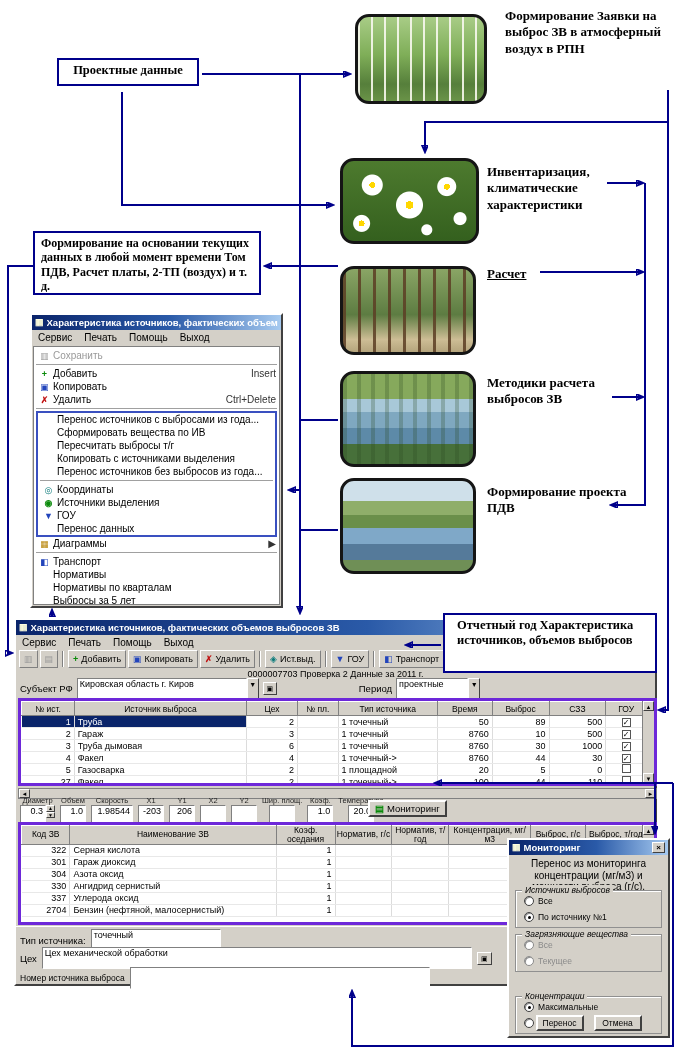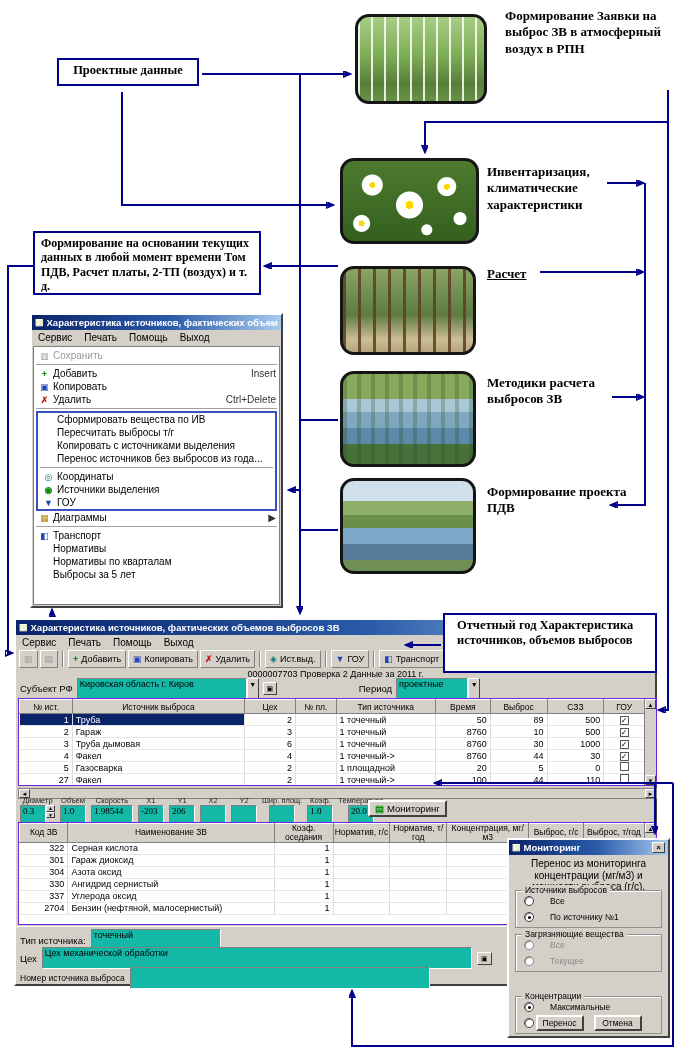--- a/index.html
+++ b/index.html
@@ -62,21 +62,21 @@
   .icy { color:#b8860b; } .ict { color:#0a7a7a; }
 
   
   .toolbar { position:absolute; left:0; top:29px; height:20px; display:flex; align-items:center; gap:2px; padding:0 3px; width:100%; }
   .tb { display:inline-flex; align-items:center; gap:3px; font-size:9px; height:18px; padding:0 4px;
         background:#d4d0c8; border:1px solid; border-color:#fff #808080 #808080 #fff; white-space:nowrap; }
   .tb.dis { color:#9a9a9a; }
   .tsep { width:2px; height:16px; border-left:1px solid #808080; border-right:1px solid #fff; margin:0 2px; }
 
   
-  .fld { background:#14b8a6; border:1px solid; border-color:#808080 #fff #fff #808080; font-size:9px;
+  .fld { background:#ffffff; border:1px solid; border-color:#808080 #fff #fff #808080; font-size:9px;
          height:22px; line-height:11px; padding:0 2px; overflow:hidden; white-space:nowrap; }
   .combo { display:inline-flex; align-items:stretch; }
   .cbtn { width:12px; background:#d4d0c8; border:1px solid; border-color:#fff #404040 #404040 #fff;
           font-size:7px; line-height:11px; text-align:center; color:#000; }
   .btn3d { display:inline-flex; align-items:center; gap:3px; background:#d4d0c8; border:2px solid;
            border-color:#fff #404040 #404040 #fff; font-size:9.5px; padding:0 5px;
            font-family:"Liberation Sans",sans-serif; }
 
   
   table { border-collapse:collapse; table-layout:fixed; background:#fff; }
@@ -84,48 +84,48 @@
         font-size:8.5px; font-weight:normal; text-align:center; padding:0 1px; height:14px;
         overflow:hidden; white-space:nowrap; }
   .th2 { white-space:normal; line-height:1.05; height:18px; }
   .td { border-right:1px solid #dcdcdc; border-bottom:1px solid #e8e8e8; font-size:9px; height:12px;
         padding:0 3px; overflow:hidden; white-space:nowrap; }
   .num { text-align:right; }
   .sel { background:#0a246a; color:#fff; }
   .cb { text-align:center; }
   .cbx { display:inline-block; width:9px; height:9px; border:1px solid #555; background:#fff;
          font-size:8px; line-height:8px; text-align:center; color:#000; }
-  .twrap { position:absolute; background:#fff; border:1px solid #6d28d9; overflow:hidden; }
+  .twrap { position:absolute; background:#fff; border:3px solid #6d28d9; overflow:hidden; }
   .vscroll { position:absolute; right:0; top:0; bottom:0; width:12px; background:#d4d0c8;
              border-left:1px solid #808080; display:flex; flex-direction:column; justify-content:space-between;
              font-size:6px; text-align:center; }
   .vscroll span { display:block; height:10px; line-height:10px; background:#d4d0c8; border:1px solid; border-color:#fff #404040 #404040 #fff; }
   .hscroll { position:absolute; height:11px; background:#d4d0c8; border:1px solid #808080;
              display:flex; align-items:center; justify-content:space-between; font-size:6px; }
   .hscroll span { width:11px; height:9px; line-height:9px; text-align:center; background:#d4d0c8;
                   border:1px solid; border-color:#fff #404040 #404040 #fff; }
 
   
   .params { position:absolute; left:4px; top:176px; display:flex; gap:5px; align-items:flex-end; }
   .param { display:flex; flex-direction:column; align-items:center; }
   .param .pl { font-size:7.5px; color:#222; white-space:nowrap; }
-  .param .pv { min-width:26px; text-align:left;font-family:Liberation Serif, serif; }
+  .param .pv { min-width:26px; text-align:right; }
   .spinbox { display:inline-flex; }
   .spin { display:flex; flex-direction:column; width:9px; }
   .spin span { height:6.5px; line-height:5px; font-size:5px; text-align:center; background:#d4d0c8;
                border:1px solid; border-color:#fff #404040 #404040 #fff; }
 
   
   .bpanel { position:absolute; left:0; top:306px; width:100%; height:58px; border-top:1px solid #fff; }
   .brow { position:absolute; left:4px; right:2px; display:flex; align-items:center; gap:5px; font-size:9.5px; }
 
   
   .grp { position:absolute; left:6px; right:6px; border:1px solid #909090; box-shadow:1px 1px 0 #fff inset; }
-  .glabel { position:absolute; top:-6px; left:6px; background:#d4d0c8; padding:0 3px; font-size:8.5px; }
-  .ropt { display:flex; align-items:center; gap:16px; margin:4px 0 0 8px; font-size:8.5px; height:12px; }
+  .glabel { position:absolute; top:-6px; left:6px; background:#d4d0c8; padding:0 3px; font-size:8.5px;font-style:italic; }
+  .ropt { display:flex; align-items:center; gap:4px; margin:4px 0 0 8px; font-size:8.5px; height:12px; }
   .radio { width:10px; height:10px; border-radius:50%; background:#fff; border:1px solid #404040;
            box-shadow:inset 1px 1px 0 #909090; position:relative; flex:0 0 auto; }
   .radio.on:after { content:""; position:absolute; left:2.5px; top:2.5px; width:3px; height:3px;
                     background:#000; border-radius:50%; }
   .ropt.dis { color:#8a8a8a; } .ropt.dis .radio { border-color:#8a8a8a; }
   .dbtn { width:48px; height:16px; background:#d4d0c8; border:2px solid; border-color:#fff #404040 #404040 #fff;
           font-size:8.5px; text-align:center; line-height:12px; font-family:"Liberation Sans",sans-serif; }
 
   
   .arrows { position:absolute; left:0; top:0; z-index:6; pointer-events:none; }
@@ -183,20 +183,24 @@
       </div>
       <div class="mi">
         <span class="ic icr">✗</span>
         <span class="ml">Удалить</span>
         <span class="sc">Ctrl+Delete</span>
       </div>
       <div class="sep"></div>
       <div class="bluebox">
         <div class="mi">
           <span class="ic"></span>
+            <span class="ml">Перенос источников с выбросами из года...</span>
+        </div>
+        <div class="mi">
+          <span class="ic"></span>
             <span class="ml">Сформировать вещества по ИВ</span>
         </div>
         <div class="mi">
           <span class="ic"></span>
             <span class="ml">Пересчитать выбросы т/г</span>
         </div>
         <div class="mi">
           <span class="ic"></span>
             <span class="ml">Копировать с источниками выделения</span>
         </div>
@@ -209,20 +213,24 @@
           <span class="ic ict">◎</span>
           <span class="ml">Координаты</span>
         </div>
         <div class="mi">
           <span class="ic icg">◉</span>
           <span class="ml">Источники выделения</span>
         </div>
         <div class="mi">
           <span class="ic icb">▼</span>
           <span class="ml">ГОУ</span>
+        </div>
+        <div class="mi">
+          <span class="ic"></span>
+            <span class="ml">Перенос данных</span>
         </div>
       </div>
       <div class="mi">
         <span class="ic icy">▦</span>
         <span class="ml">Диаграммы</span>
         <span class="sc">▶</span>
       </div>
       <div class="sep"></div>
       <div class="mi">
         <span class="ic icb">◧</span>

